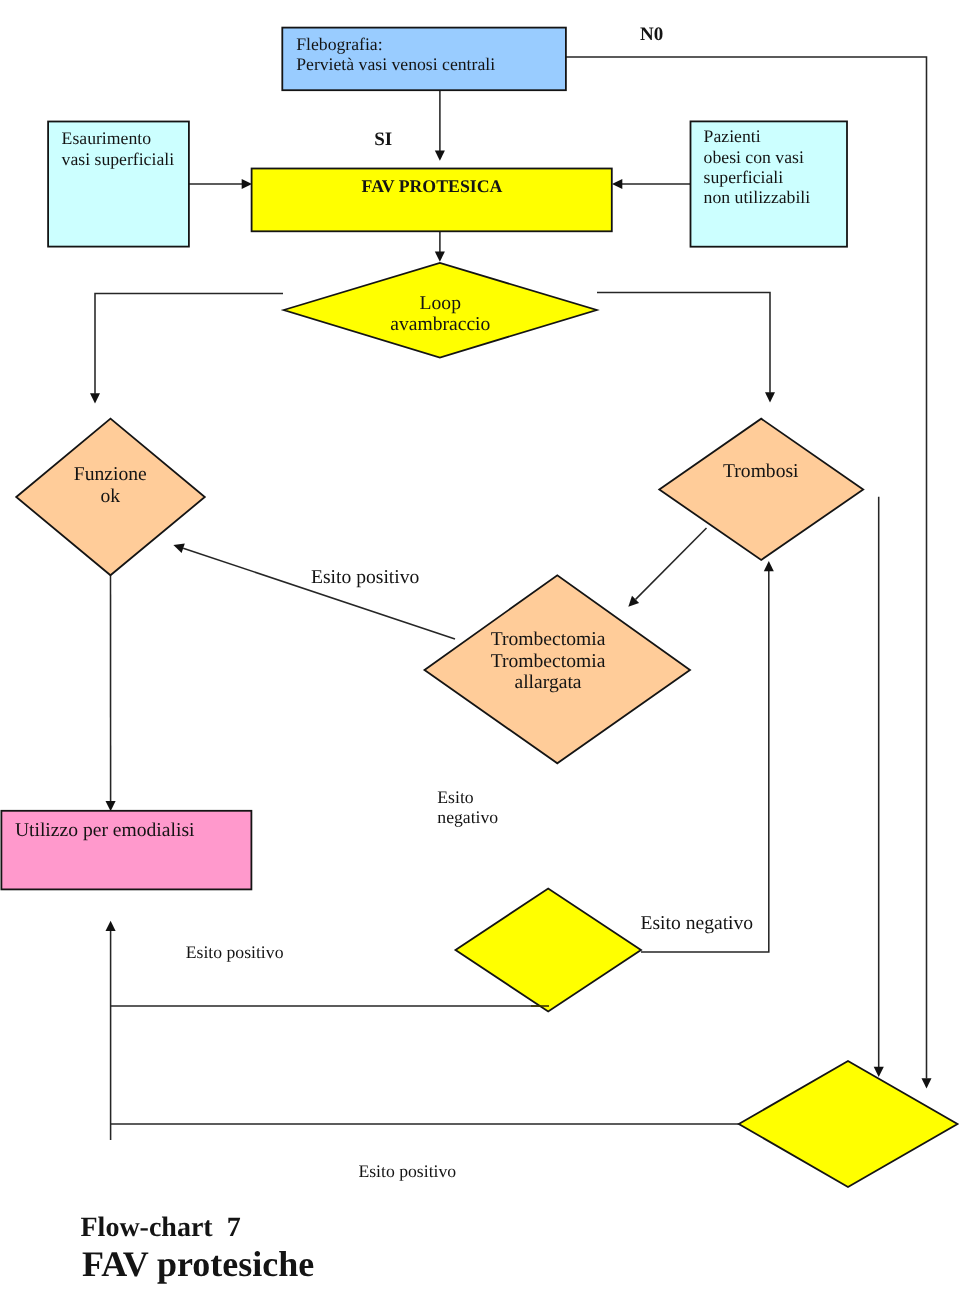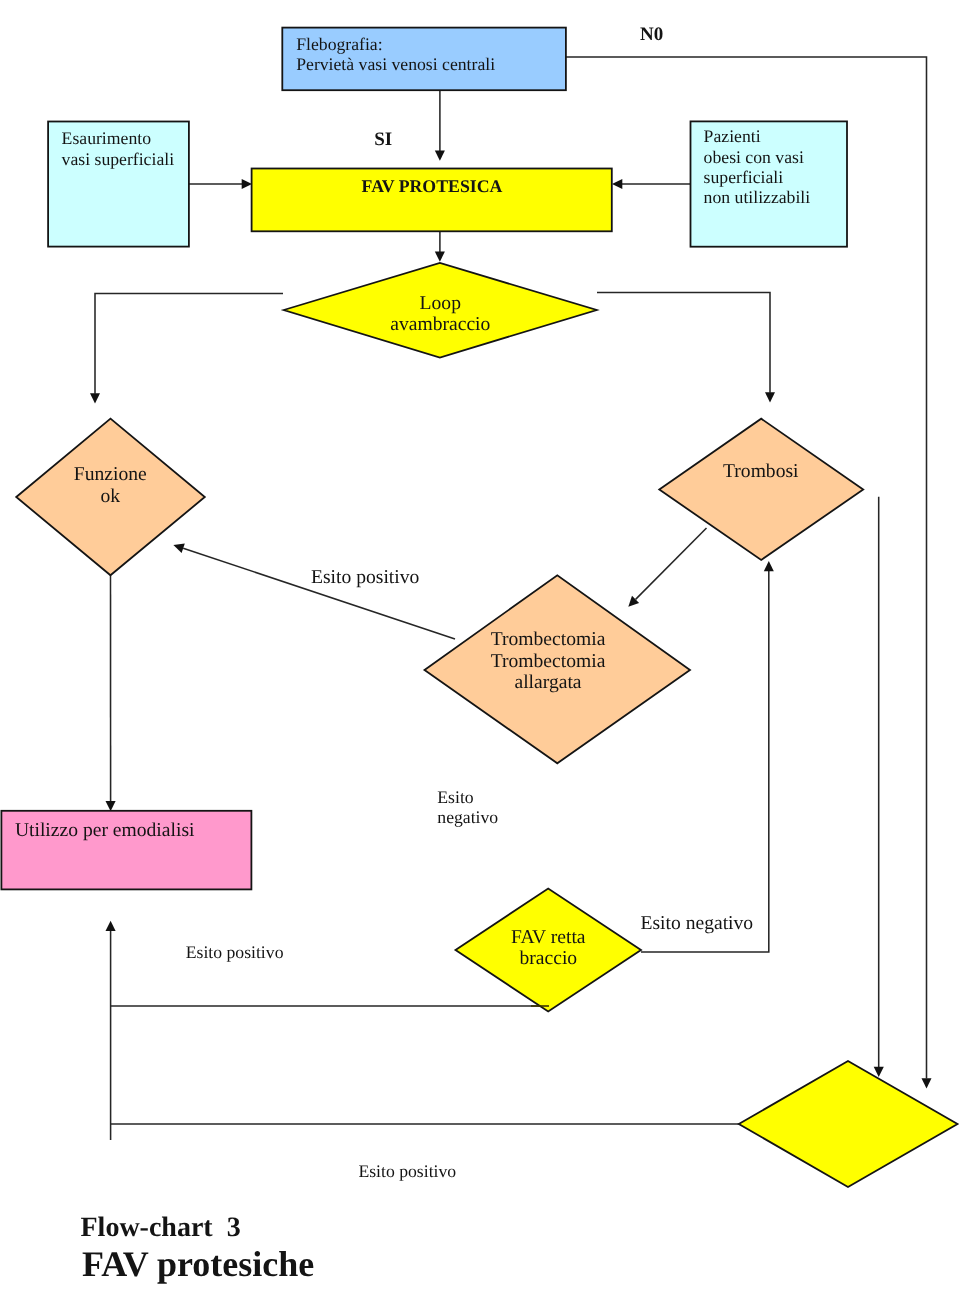--- a/index.html
+++ b/index.html
@@ -83,28 +83,27 @@
 <div class="txt bg" style="left:340.3px;top:270.2px;width:200px;line-height:20.9px;"><span>Loop</span><br><span>avambraccio</span></div>
 
 <div class="txt bg" style="left:10.3px;top:440.3px;width:200px;line-height:21.3px;"><span>Funzione</span><br><span>ok</span></div>
 
 <div class="txt bg" style="left:660.8px;top:437.3px;width:200px;"><span>Trombosi</span></div>
 
 <div class="txt bg" style="left:448px;top:605.1px;width:200px;line-height:21.45px;"><span>Trombectomia</span><br><span>Trombectomia</span><br><span>allargata</span></div>
 
 <div class="txt bg" style="left:14.9px;top:795.9px;text-align:left;"><span>Utilizzo per emodialisi</span></div>
 
-<div class="txt bg" style="left:448.3px;top:902.6px;width:200px;line-height:21.1px;"><span>FAV retta</span><br><span>braccio</span></div>
 
 
 <div class="txt bold" style="left:374.2px;top:105px;font-size:19px;line-height:21px;">SI</div>
 <div class="txt bold" style="left:640px;top:0.3px;font-size:19px;line-height:21px;">N0</div>
 <div class="txt bg" style="left:311px;top:542.6px;">Esito positivo</div>
 <div class="txt sm" style="left:437.3px;top:763.2px;text-align:left;"><span>Esito</span><br><span>negativo</span></div>
 <div class="txt sm" style="left:185.7px;top:918.2px;">Esito positivo</div>
 <div class="txt bg" style="left:640.5px;top:888.5px;">Esito negativo</div>
 <div class="txt sm" style="left:358.4px;top:1137.2px;">Esito positivo</div>
 
-<div class="txt bold" style="left:80.5px;top:1188.3px;font-size:28px;line-height:32px;text-align:left;">Flow-chart  3</div>
+<div class="txt bold" style="left:80.5px;top:1188.3px;font-size:28px;line-height:32px;text-align:left;">Flow-chart  7</div>
 <div class="txt bold" style="left:82px;top:1219.9px;font-size:36px;line-height:41px;text-align:left;">FAV protesiche</div>
 <div class="txt" style="left:447px;top:1286.4px;font-size:20.5px;line-height:22px;text-align:left;">6</div>
 
 </div>
 
 </body></html>

